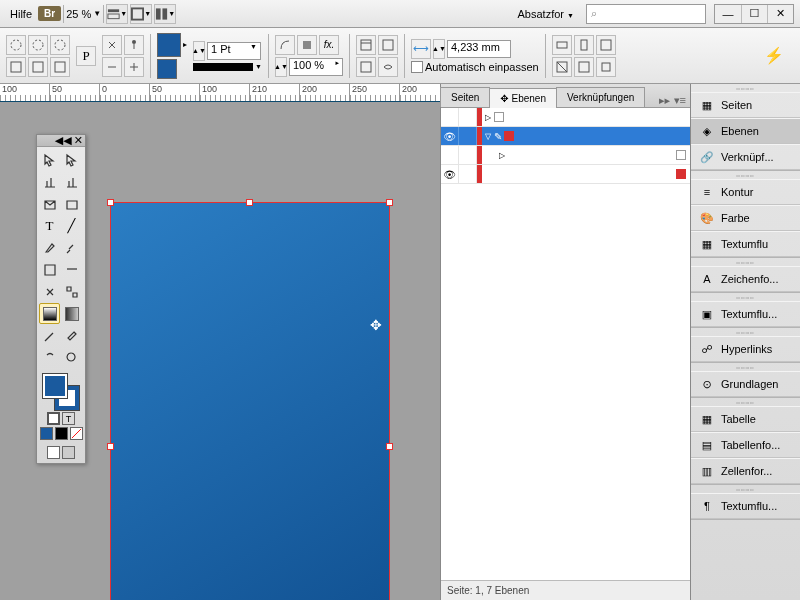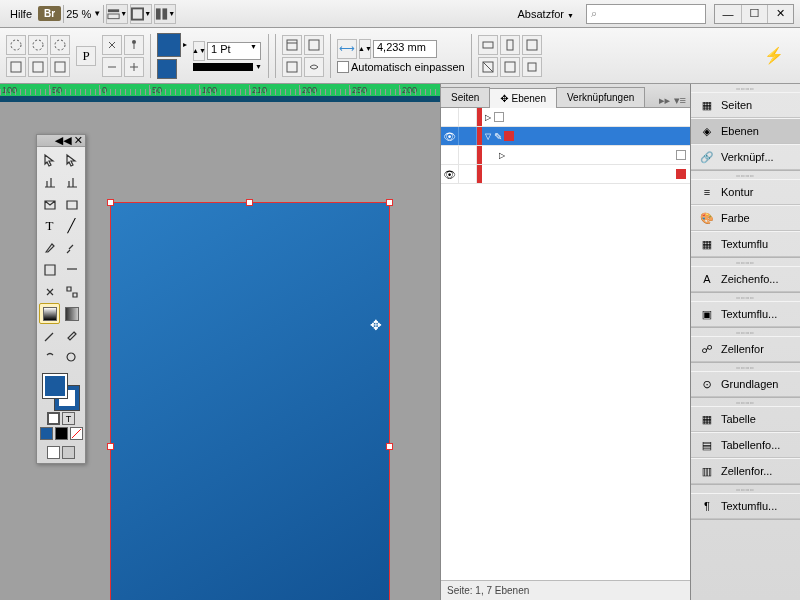--- a/index.html
+++ b/index.html
@@ -28,21 +28,21 @@
 .sq { width:20px; height:20px; border:1px solid #bcbcbc; background:#f0f0f0; display:flex; align-items:center; justify-content:center; }
 .sq svg { width:12px; height:12px; }
 .fill-sw { width:24px; height:24px; background:#1a5a9e; border:1px solid #666; }
 .stroke-line { width:60px; height:8px; background:#000; }
 .num-field { width:54px; height:18px; background:#fff; border:1px solid #9a9a9a; padding:0 3px; display:flex; justify-content:space-between; }
 .chk { display:flex; align-items:center; gap:4px; }
 .chk .box { width:12px; height:12px; border:1px solid #888; background:#fff; }
 .bolt { margin-left:auto; padding:0 10px; font-size:16px; color:#555; }
 
 
-.ruler { position:absolute; left:0; top:84px; right:0; height:18px; background:#22c55e; border-bottom:6px solid #0c4a6e; display:flex; overflow:hidden;align-items:center; }
+.ruler { position:absolute; left:0; top:84px; right:0; height:18px; background:#ffffff; border-bottom:1px solid #0c4a6e; display:flex; overflow:hidden; }
 .ruler .tick { width:50px; border-right:1px solid #999; font-size:9px; padding-left:2px; color:#444; position:relative; }
 .ruler .tick::after { content:""; position:absolute; bottom:0; left:0; right:0; height:6px; background:repeating-linear-gradient(90deg,#999 0,#999 1px,transparent 1px,transparent 5px); }
 
 
 .canvas { position:absolute; left:0; top:102px; width:440px; bottom:0; background:#a0a0a0; }
 .page { position:absolute; left:110px; top:100px; width:280px; height:490px; background:linear-gradient(150deg,#2b7ec4 0%,#0e4c8c 100%); border:1px solid #e63030; }
 .handle { position:absolute; width:7px; height:7px; background:#fff; border:1px solid #e63030; }
 .h-tl{top:-4px;left:-4px}.h-tm{top:-4px;left:50%;margin-left:-4px}.h-tr{top:-4px;right:-4px}
 .h-ml{top:50%;left:-4px;margin-top:-4px}.h-mr{top:50%;right:-4px;margin-top:-4px}
 .cursor-move { position:absolute; left:370px; top:215px; color:#fff; font-size:14px; pointer-events:none; }
@@ -219,20 +219,42 @@
           <span>1 Pt</span>
           <span style="font-size:7px">▼</span>
         </div>
     </div>
     <div class="row">
         <div class="stroke-line"></div>
         <span style="font-size:7px">▼</span>
       </div>
   </div>
   <div class="sep" style="height:44px"></div>
+  <div class="group">
+      <div class="row">
+    <div class="sq">
+          <svg viewBox="0 0 12 12">
+            <path d="M2 10 Q2 2 10 2" fill="none" stroke="#555"></path>
+          </svg>
+        </div>
+    <div class="sq">
+          <svg viewBox="0 0 12 12">
+            <rect x="2" y="2" width="8" height="8" fill="#888"></rect>
+          </svg>
+        </div>
+    <div class="sq" style="font-style:italic;font-size:10px">fx.</div>
+  </div>
+      <div class="row" style="justify-content:flex-end">
+    <div class="sq" style="width:12px;font-size:7px;flex-direction:column">▲▼</div>
+    <div class="num-field">
+          <span>100 %</span>
+          <span style="font-size:7px">▸</span>
+        </div>
+  </div>
+    </div>
   <div class="sep" style="height:44px"></div>
   <div class="group">
       <div class="row">
     <div class="sq">
           <svg viewBox="0 0 12 12">
             <rect x="1" y="1" width="10" height="10" fill="none" stroke="#555"></rect>
             <line x1="1" y1="4" x2="11" y2="4" stroke="#555"></line>
           </svg>
         </div>
     <div class="sq">
@@ -546,21 +568,21 @@
       <div class="grip">┅┅┅┅</div>
       <div class="item">
         <span class="ic">▣</span>
         <span>Textumflu...</span>
       </div>
     </div>
     <div class="grp">
       <div class="grip">┅┅┅┅</div>
       <div class="item">
         <span class="ic">☍</span>
-        <span>Zellenfor</span>
+        <span>Hyperlinks</span>
       </div>
     </div>
     <div class="grp">
       <div class="grip">┅┅┅┅</div>
       <div class="item">
         <span class="ic">⊙</span>
         <span>Grundlagen</span>
       </div>
     </div>
     <div class="grp">

